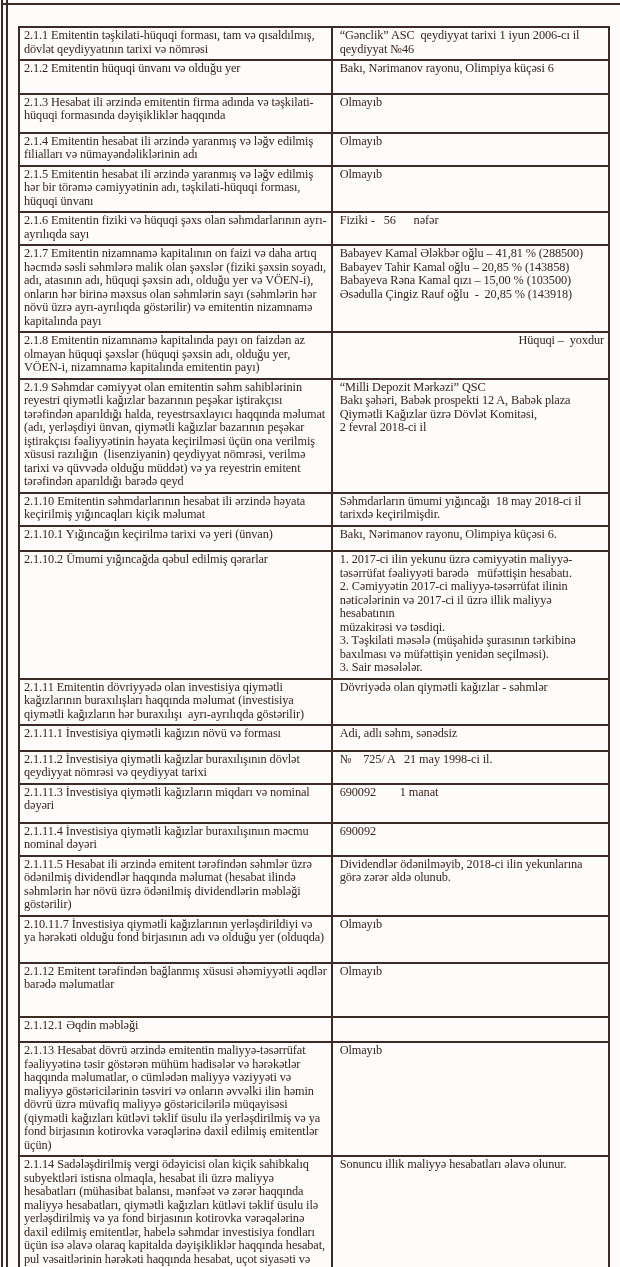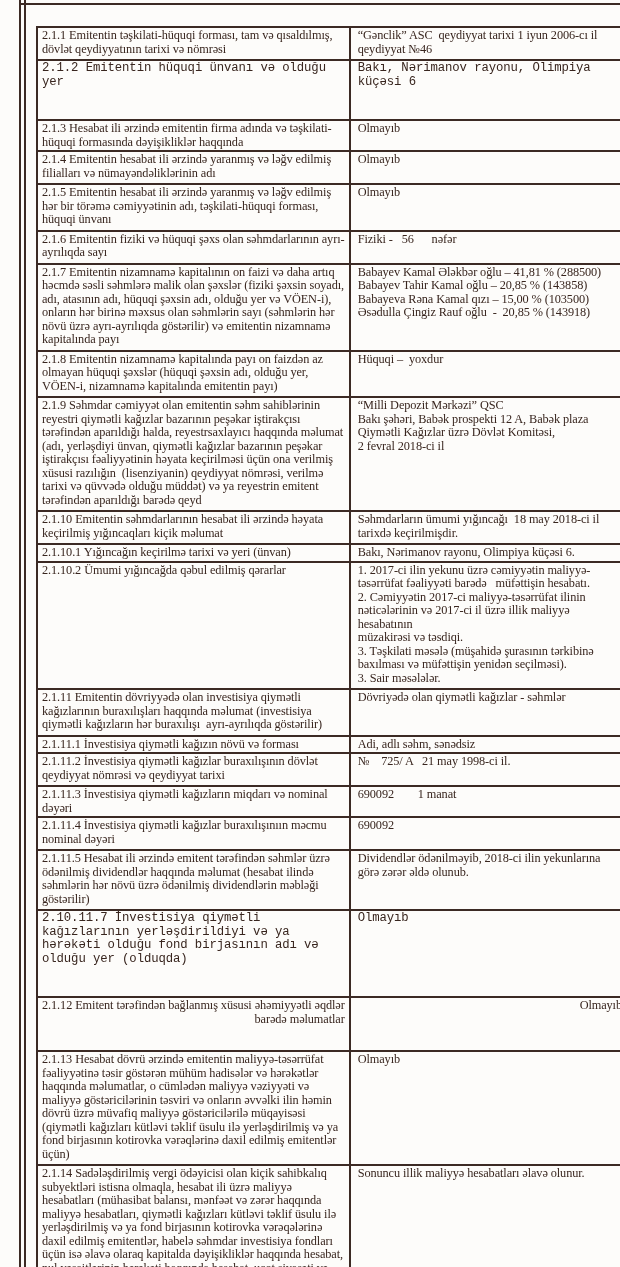--- a/index.html
+++ b/index.html
@@ -10,21 +10,20 @@
     width: 620px;
     height: 1267px;
     overflow: hidden;
     background: #fdfcfa;
     position: relative;
     font-family: "Liberation Serif", "DejaVu Serif", serif;
   }
   .page {
     position: absolute;
     inset: 0;
-    margin-left: 18px;
   }
   
   .edge-line-a {
     position: absolute;
     left: 1px; top: 0; bottom: 0;
     width: 2px;
     background: #3c2a24;
   }
   .edge-line-b {
     position: absolute;
@@ -53,24 +52,24 @@
   table.report col.c1 { width: 53%; }
   table.report col.c2 { width: 47%; }
   table.report td {
     border: 2px solid #3c2a24;
     vertical-align: top;
     padding: 1px 4px 3px 4px;
     white-space: pre-wrap;
     word-wrap: break-word;
   }
   table.report td.val { padding-left: 7px; }
-  tr.pb-sm td { padding-bottom: 1px; }
-  tr.pb-md td { padding-bottom: 30px; font-family: Liberation Mono, monospace; }
-  tr.pb-lg td { padding-bottom: 24px; text-align: right; }
-  td.pt-line { padding-top: 15px; }
+  tr.pb-sm td { padding-bottom: 9px; }
+  tr.pb-md td { padding-bottom: 17px; }
+  tr.pb-lg td { padding-bottom: 24px; }
+  td.pt-line { padding-top: 15px; text-align: right; }
 </style>
 </head>
 <body>
 
 <div class="page">
   <div class="edge-line-a"></div>
   <div class="edge-line-b"></div>
   <div class="top-line"></div>
   <table class="report">
     <colgroup>
@@ -164,20 +163,24 @@
           <td class="val">Dividendlər ödənilməyib, 2018-ci ilin yekunlarına görə zərər əldə olunub.</td>
         </tr>
         <tr class="pb-md">
           <td><span>2.10.11.7</span> <span>İnvestisiya qiymətli kağızlarının yerləşdirildiyi və ya hərəkəti olduğu fond birjasının adı və olduğu yer (olduqda)</span></td>
           <td class="val">Olmayıb</td>
         </tr>
         <tr class="pb-lg">
           <td><span>2.1.12</span> <span>Emitent tərəfindən bağlanmış xüsusi əhəmiyyətli əqdlər barədə məlumatlar</span></td>
           <td class="val">Olmayıb</td>
         </tr>
+        <tr class="pb-sm">
+          <td><span>2.1.12.1</span> <span>Əqdin məbləği</span></td>
+          <td class="val"></td>
+        </tr>
         <tr>
           <td><span>2.1.13</span> <span>Hesabat dövrü ərzində emitentin maliyyə-təsərrüfat fəaliyyətinə təsir göstərən mühüm hadisələr və hərəkətlər haqqında məlumatlar, o cümlədən maliyyə vəziyyəti və maliyyə göstəricilərinin təsviri və onların əvvəlki ilin həmin dövrü üzrə müvafiq maliyyə göstəricilərilə müqayisəsi (qiymətli kağızları kütləvi təklif üsulu ilə yerləşdirilmiş və ya fond birjasının kotirovka vərəqlərinə daxil edilmiş emitentlər üçün)</span></td>
           <td class="val">Olmayıb</td>
         </tr>
         <tr>
           <td><span>2.1.14</span> <span>Sadələşdirilmiş vergi ödəyicisi olan kiçik sahibkalıq subyektləri istisna olmaqla, hesabat ili üzrə maliyyə hesabatları (mühasibat balansı, mənfəət və zərər haqqında maliyyə hesabatları, qiymətli kağızları kütləvi təklif üsulu ilə yerləşdirilmiş və ya fond birjasının kotirovka vərəqələrinə daxil edilmiş emitentlər, habelə səhmdar investisiya fondları üçün isə əlavə olaraq kapitalda dəyişikliklər haqqında hesabat, pul vəsaitlərinin hərəkəti haqqında hesabat, uçot siyasəti və izahlı qeydlər)</span></td>
           <td class="val">Sonuncu illik maliyyə hesabatları əlavə olunur.</td>
         </tr>
       </tbody>
   </table>

